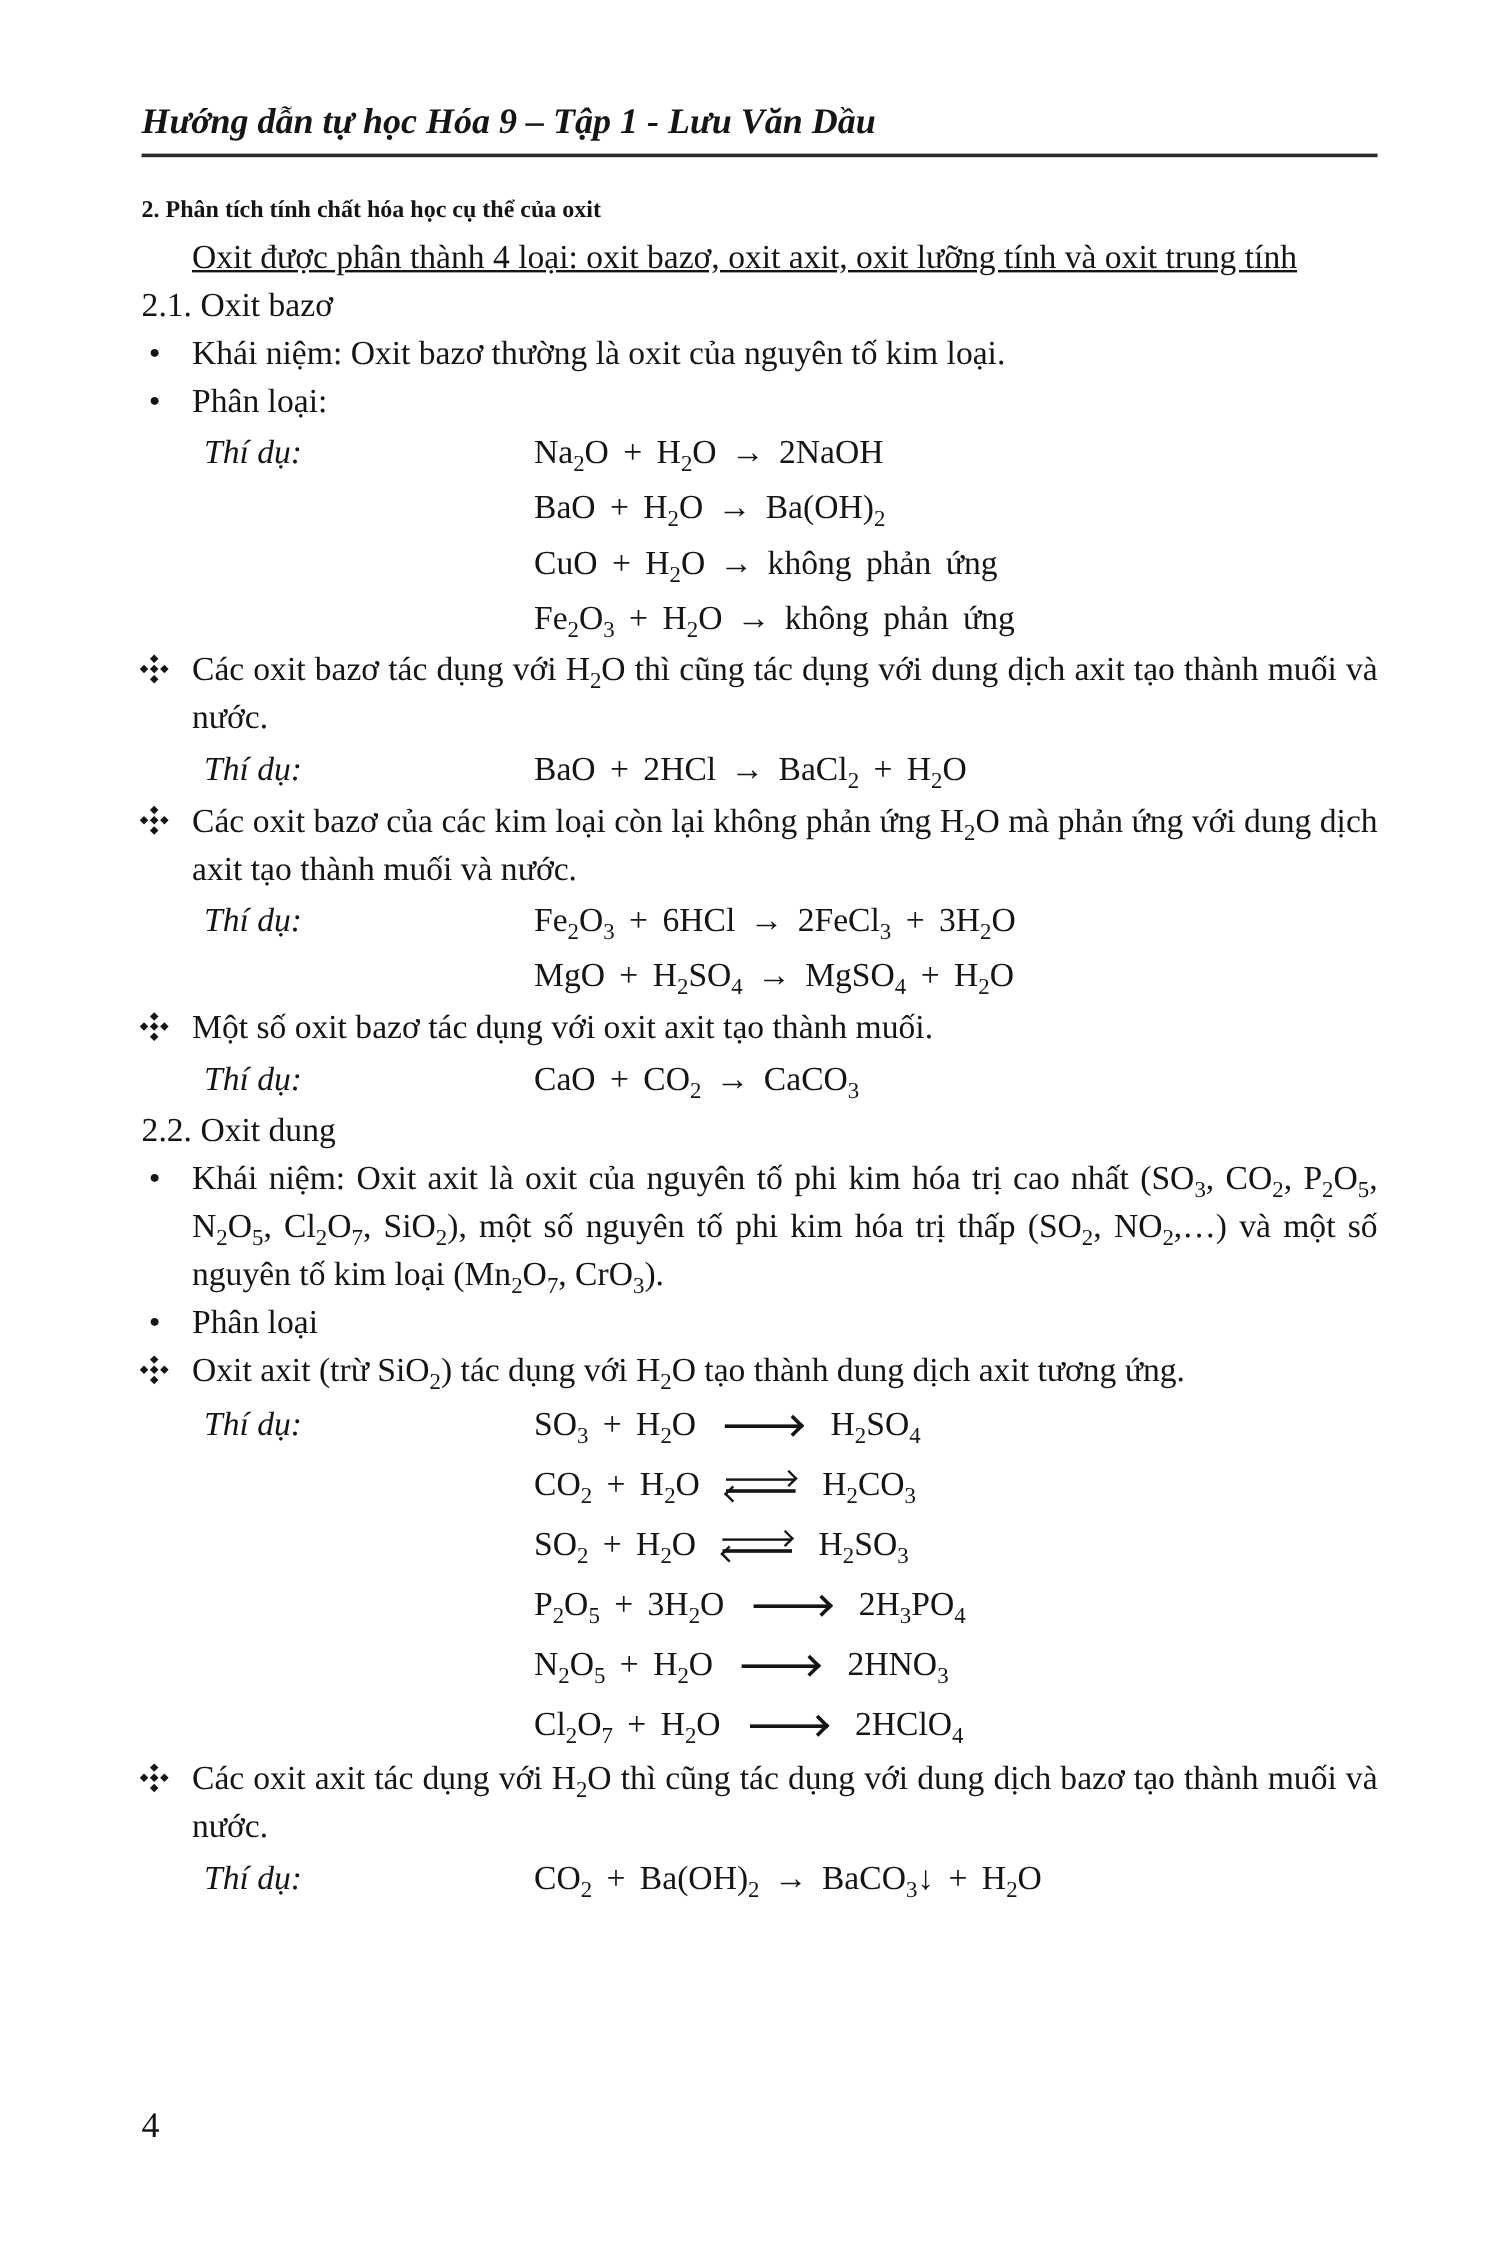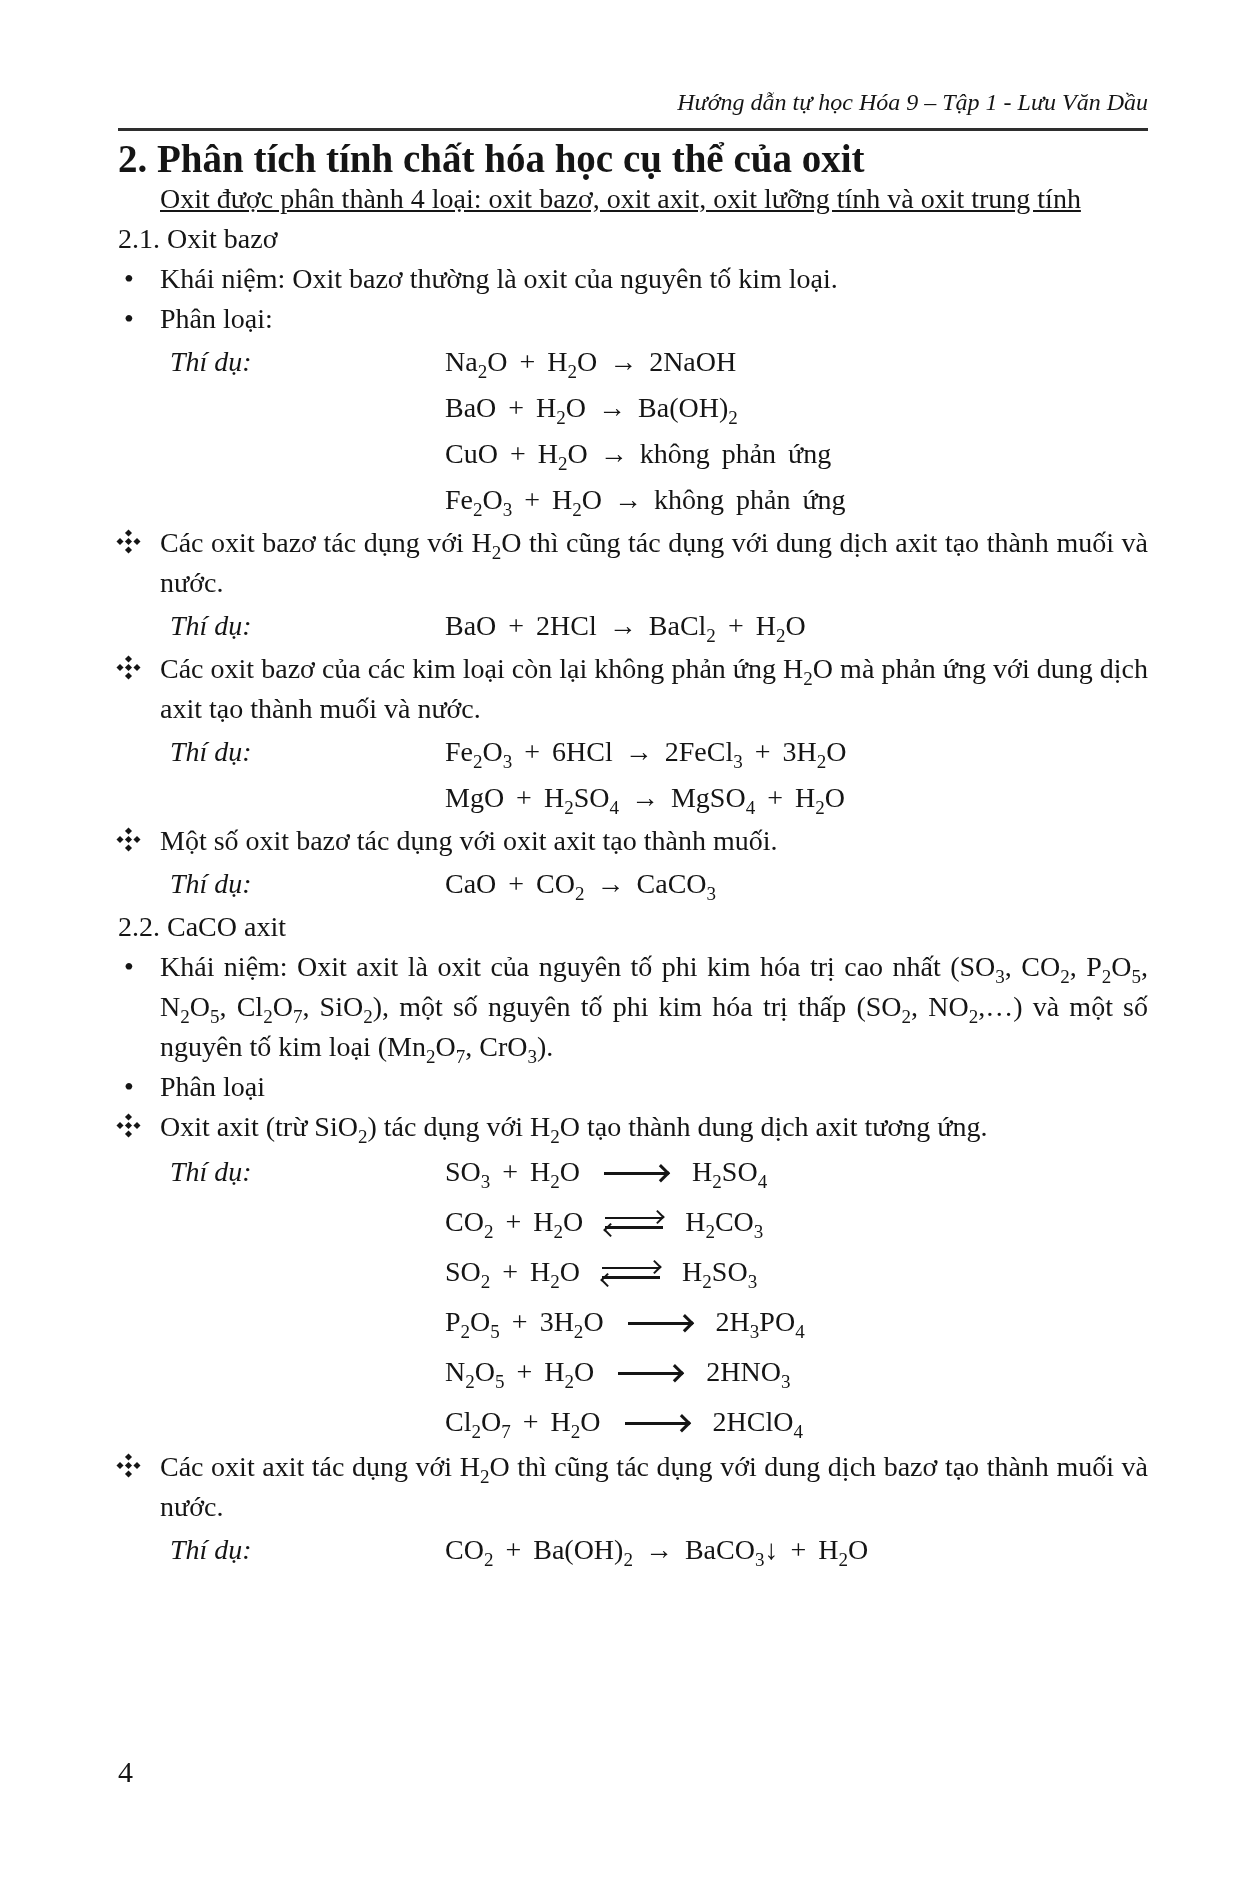--- a/index.html
+++ b/index.html
@@ -5,24 +5,24 @@
   * { margin:0; padding:0; box-sizing:border-box; }
   html,body { background:#ffffff; }
   body {
     width:1260px; height:1890px;
     font-family:"Liberation Serif","DejaVu Serif",serif;
     color:#151515; font-size:28px;
   }
   .page { position:relative; width:1260px; height:1890px; overflow:hidden;
           padding:84px 112px 0 118px; background:#ffffff; }
 
-  .running-head { font-weight:normal; font-style:italic; font-size:24px; line-height:36px;text-align:right; }
+  .running-head { font-weight:bold; font-style:italic; font-size:30px; line-height:36px; }
   .rule { border-bottom:3px solid #2e2e2e; margin-top:8px; }
 
-  .h2 { font-size:39px; font-weight:bold; line-height:40px; margin-top:8px; }
+  .h2 { font-size:20px; font-weight:bold; line-height:40px; margin-top:24px; }
   p, .li, .subhead { font-size:28px; line-height:40px; }
   .indent { padding-left:42px;text-decoration:underline; }
   .just { text-align:justify; }
   .subhead .num { font-weight:normal; }
 
   .li { position:relative; padding-left:42px; }
   .li .dotm { position:absolute; left:6px; top:0; font-size:28px; }
 
   
   .dmark { position:absolute; left:8px; top:16px; width:5px; height:5px;
@@ -116,21 +116,21 @@
   <div class="li just">
     <span class="dmark"></span>
     <span>Một số oxit bazơ tác dụng với oxit axit tạo thành muối.</span>
   </div>
 
   <div class="eqrow">
     <span class="thidu">Thí dụ:</span>
     <span class="eq">CaO + CO<sub>2</sub> → CaCO<sub>3</sub></span>
   </div>
 
-  <p class="subhead"><span class="num">2.2.</span> <span>CaCO axit</span></p>
+  <p class="subhead"><span class="num">2.2.</span> <span>Oxit dung</span></p>
 
   <div class="li just">
     <span class="dotm">•</span>
     <span>Khái niệm: Oxit axit là oxit của nguyên tố phi kim hóa trị cao nhất (SO<sub>3</sub>, CO<sub>2</sub>, P<sub>2</sub>O<sub>5</sub>, N<sub>2</sub>O<sub>5</sub>, Cl<sub>2</sub>O<sub>7</sub>, SiO<sub>2</sub>), một số nguyên tố phi kim hóa trị thấp (SO<sub>2</sub>, NO<sub>2</sub>,…) và một số nguyên tố kim loại (Mn<sub>2</sub>O<sub>7</sub>, CrO<sub>3</sub>).</span>
   </div>
   <div class="li">
     <span class="dotm">•</span>
     <span>Phân loại</span>
   </div>
 

